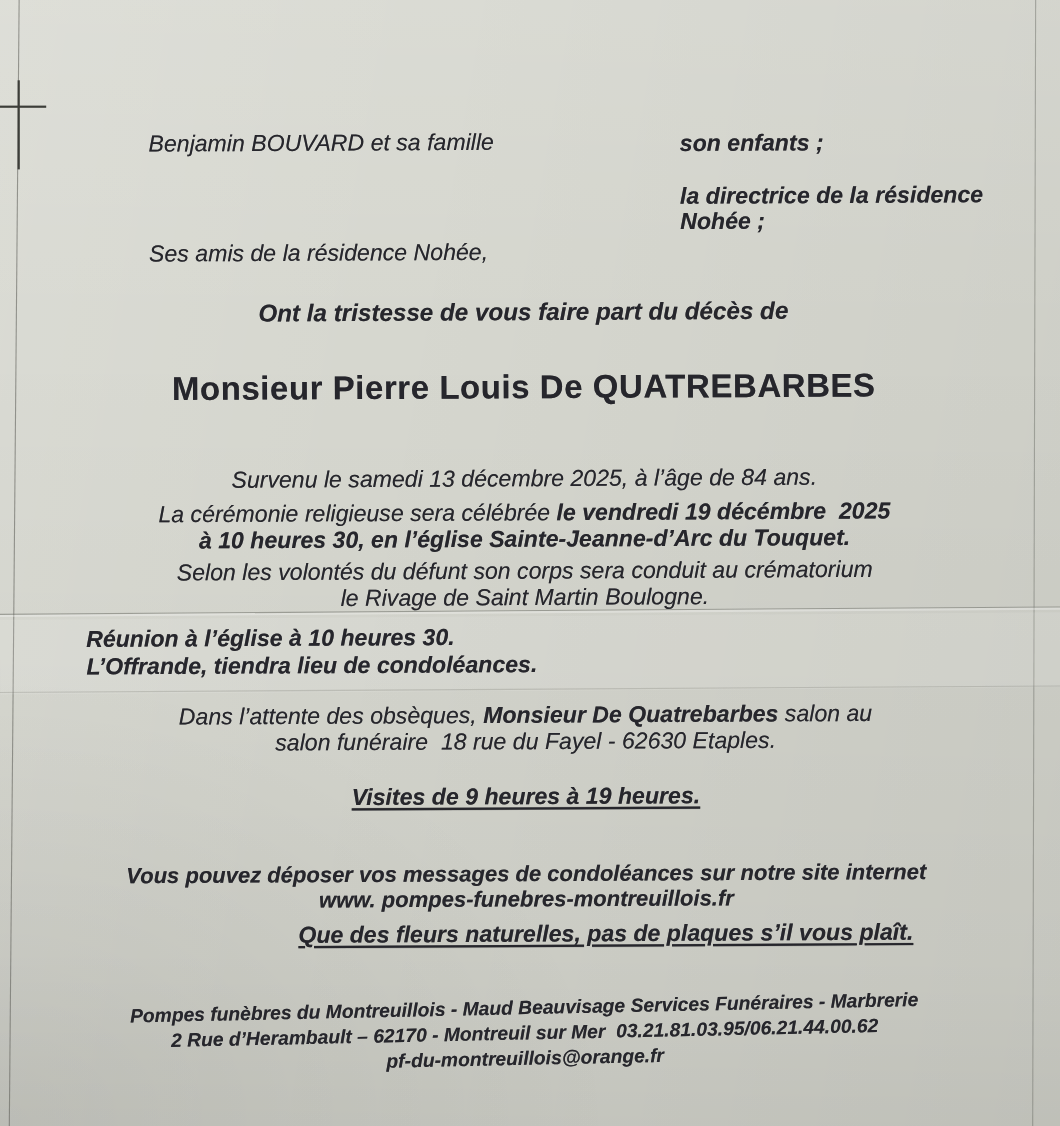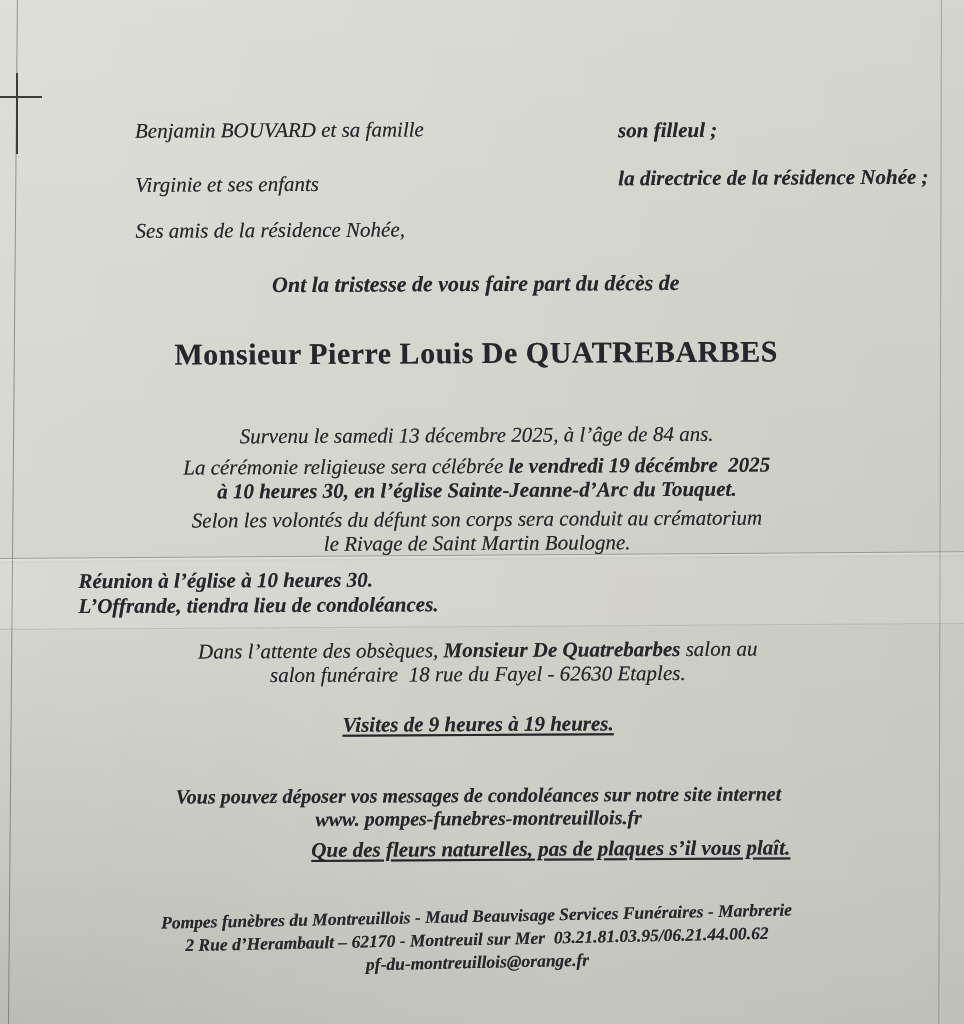--- a/index.html
+++ b/index.html
@@ -5,21 +5,21 @@
   html,body{margin:0;padding:0;background:#b9bab2;}
   .photo{
     position:relative;
     width:964px;height:1024px;
     overflow:hidden;
     background:
       radial-gradient(130% 90% at 0% 100%, rgba(0,0,0,0.07) 0%, rgba(0,0,0,0) 45%),
       linear-gradient(180deg, rgba(255,255,255,0.10) 0%, rgba(255,255,255,0) 30%, rgba(0,0,0,0.04) 85%, rgba(0,0,0,0.07) 100%),
       linear-gradient(100deg, rgba(255,255,255,0.10) 0%, rgba(255,255,255,0) 35%, rgba(0,0,0,0.045) 100%),
       #d6d7cf;
-    font-family:Liberation Serif, serif;
+    font-family:Liberation Sans, sans-serif;
     color:#26262c;
   }
   
   .crease-v-left{position:absolute;left:17px;top:-12px;height:1060px;width:1px;background:rgba(85,86,80,0.55);transform:rotate(0.5deg);transform-origin:top left;}
   .crease-v-right{position:absolute;left:941px;top:-6px;height:1040px;width:1px;background:rgba(100,101,95,0.45);transform:rotate(0.15deg);transform-origin:top left;}
   .cropmark-v{position:absolute;left:16px;top:73px;width:2px;height:81px;background:#3c3d39;}
   .cropmark-h{position:absolute;left:0;top:96px;width:42px;height:2px;background:#3c3d39;}
   .fold-band{position:absolute;left:0;top:560px;width:964px;height:68px;background:rgba(255,255,255,0.10);transform:rotate(-0.4deg);}
   .fold-line{position:absolute;left:0;top:558px;width:980px;height:1px;background:rgba(110,111,103,0.55);transform:rotate(-0.4deg);transform-origin:left center;}
   .fold-hi{position:absolute;left:0;top:559px;width:980px;height:2px;background:rgba(255,255,255,0.30);transform:rotate(-0.4deg);transform-origin:left center;}
@@ -45,23 +45,22 @@
   <div class="cropmark-v"></div>
   <div class="cropmark-h"></div>
   <div class="fold-band"></div>
   <div class="fold-line"></div>
   <div class="fold-hi"></div>
   <div class="fold-line2"></div>
 
   <div class="content">
 
     <div class="t reg soft" style="left:137px;top:118px;">Benjamin BOUVARD et sa famille</div>
-    <div class="t bold soft" style="left:620px;top:120px;">son filleul ;</div>
+    <div class="t bold soft" style="left:620px;top:120px;">son enfants ;</div>
 
-    <div class="t reg soft" style="left:137px;top:172px;">Virginie et ses enfants</div>
     <div class="t bold soft" style="left:620px;top:168px;">la directrice de la résidence Nohée ;</div>
 
     <div class="t reg soft" style="left:137px;top:218px;">Ses amis de la résidence Nohée,</div>
 
     <div class="t bold center soft" style="top:272px;font-size:22px;">Ont la tristesse de vous faire part du décès de</div>
 
     <div class="t name-line center soft" style="top:341px;">Monsieur Pierre Louis De QUATREBARBES</div>
 
     <div class="t reg center soft" style="top:424px;">Survenu le samedi 13 décembre 2025, à l’âge de 84 ans.</div>
 

